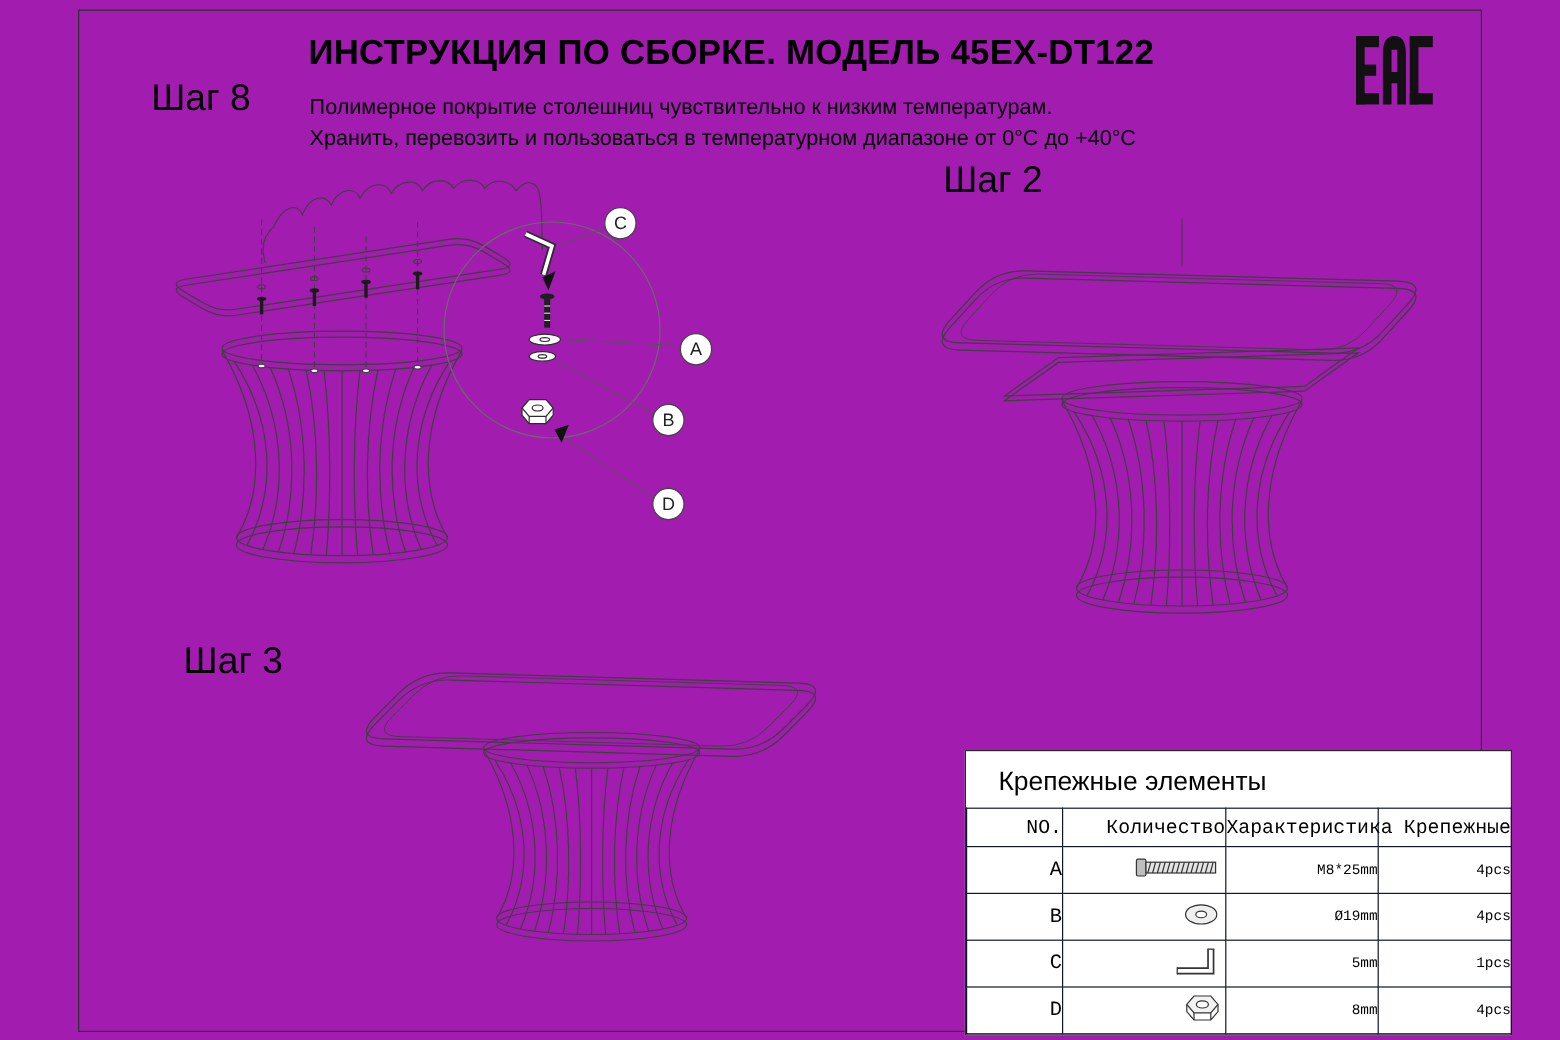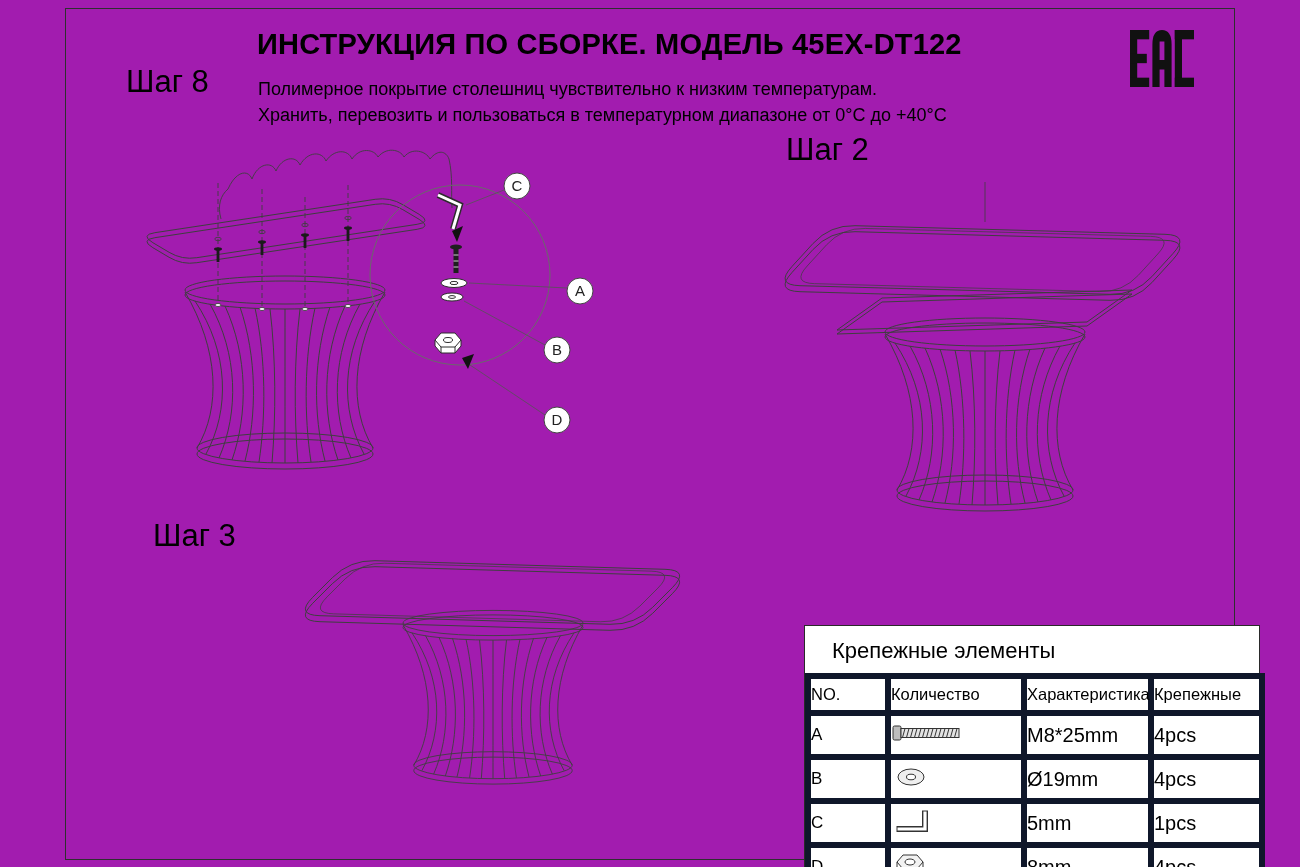--- a/index.html
+++ b/index.html
@@ -4,32 +4,32 @@
 <style>
   html,body{margin:0;padding:0;background:#fff;}
   .page{position:relative;width:1300px;height:867px;background:#a21caf;overflow:hidden;
         font-family:"Liberation Sans","DejaVu Sans",sans-serif;color:#000;}
   .page-frame{position:absolute;left:65px;top:8px;width:1168px;height:850px;border:1px solid #2f2f2f;}
   .doc-title{position:absolute;left:257px;top:28px;font-size:29px;font-weight:bold;letter-spacing:0.2px;white-space:nowrap;}
   .warning{position:absolute;left:258px;top:76px;font-size:18px;line-height:26px;white-space:nowrap;}
   .step-label{position:absolute;font-size:31px;white-space:nowrap;}
   #step1-label{left:126px;top:64px;}
   #step2-label{left:786px;top:132px;}
-  #step3-label{left:153px;top:518px;}
+  #step3-label{left:153px;top:533px;}
   .drawing{position:absolute;}
   svg{overflow:visible;}
   svg text{font-family:"Liberation Sans","DejaVu Sans",sans-serif;font-size:15px;fill:#222;}
   .eac{position:absolute;left:1130px;top:30px;}
 
   .hw{position:absolute;left:804px;top:625px;width:456px;background:#fff;border:1px solid #2a2a2a;box-sizing:border-box;}
   .hw-title{font-size:22px;padding:12px 0 9px 27px;}
   table.hw-grid{border-collapse:collapse;width:100%;table-layout:fixed;}
-  .hw-grid th,.hw-grid td{border:6px solid #0f172a;text-align:left;vertical-align:middle;padding:0;}
+  .hw-grid th,.hw-grid td{border:1px solid #0f172a;text-align:right;vertical-align:middle;padding:0;font-family:Liberation Mono, monospace;}
   .hw-grid th{height:31px;font-weight:normal;font-size:16.5px;}
-  .hw-grid td{height:38px;font-size:20px;}
+  .hw-grid td{height:38px;font-size:12px;}
   .hw-grid td.no-cell{font-size:17px;}
 </style>
 </head>
 <body>
 
 <div class="page">
 
   <div class="page-frame"></div>
 
   <div class="doc-title">ИНСТРУКЦИЯ ПО СБОРКЕ. МОДЕЛЬ 45EX-DT122</div>

